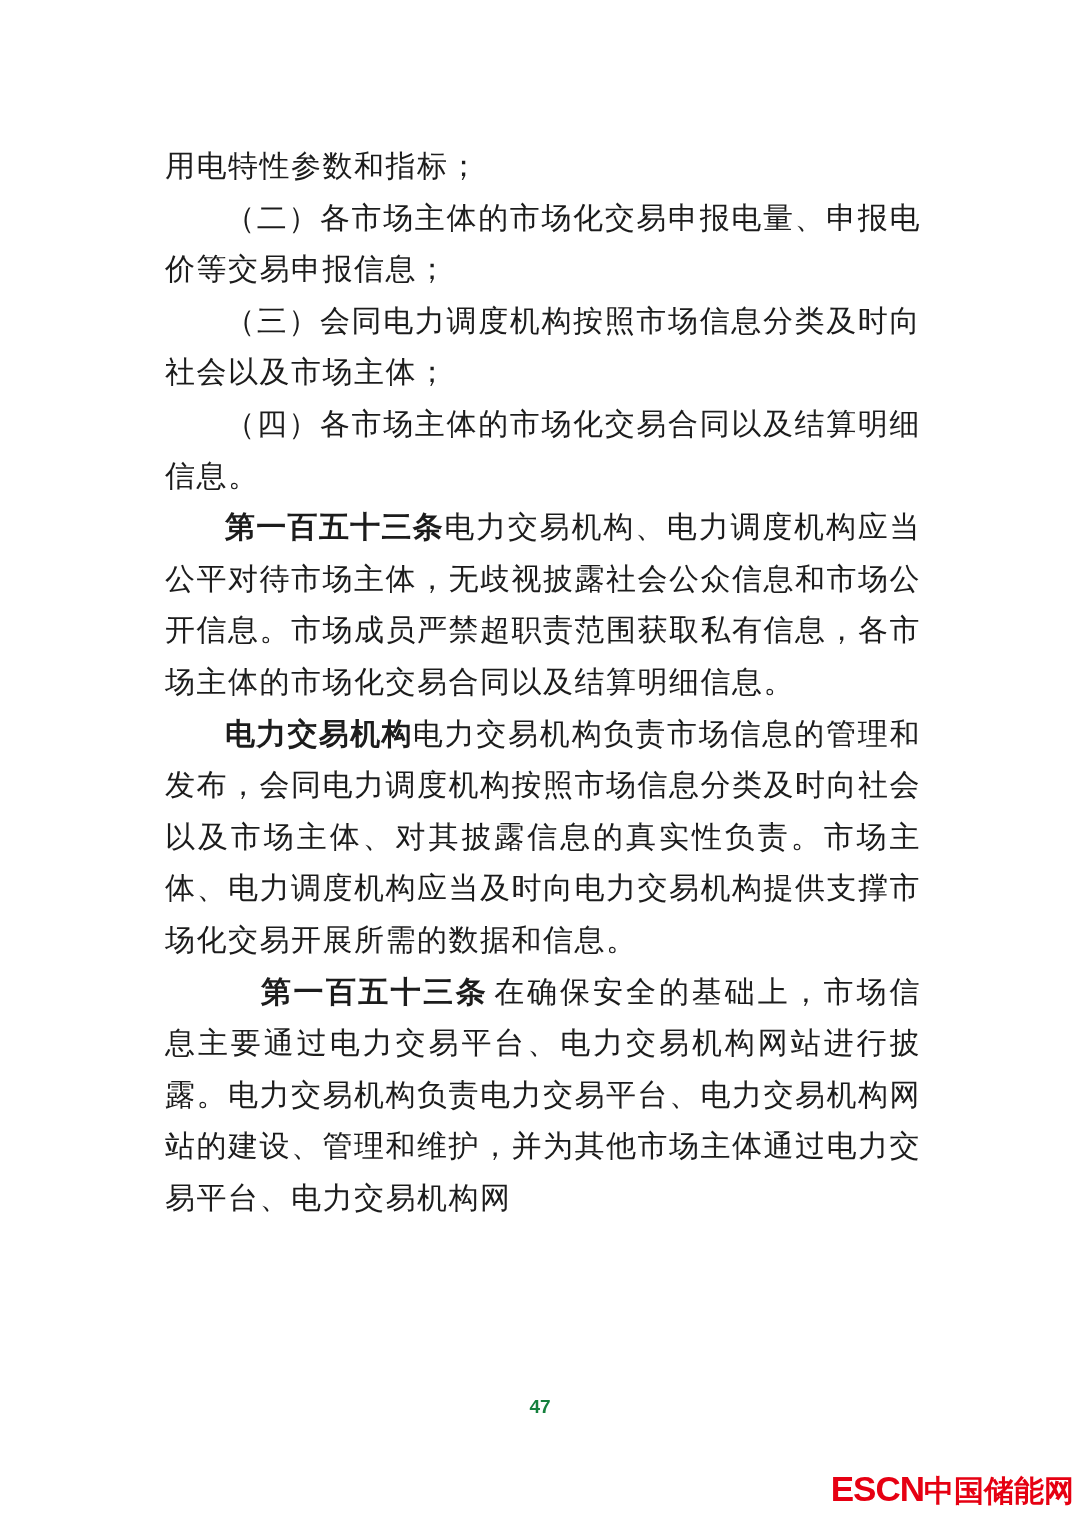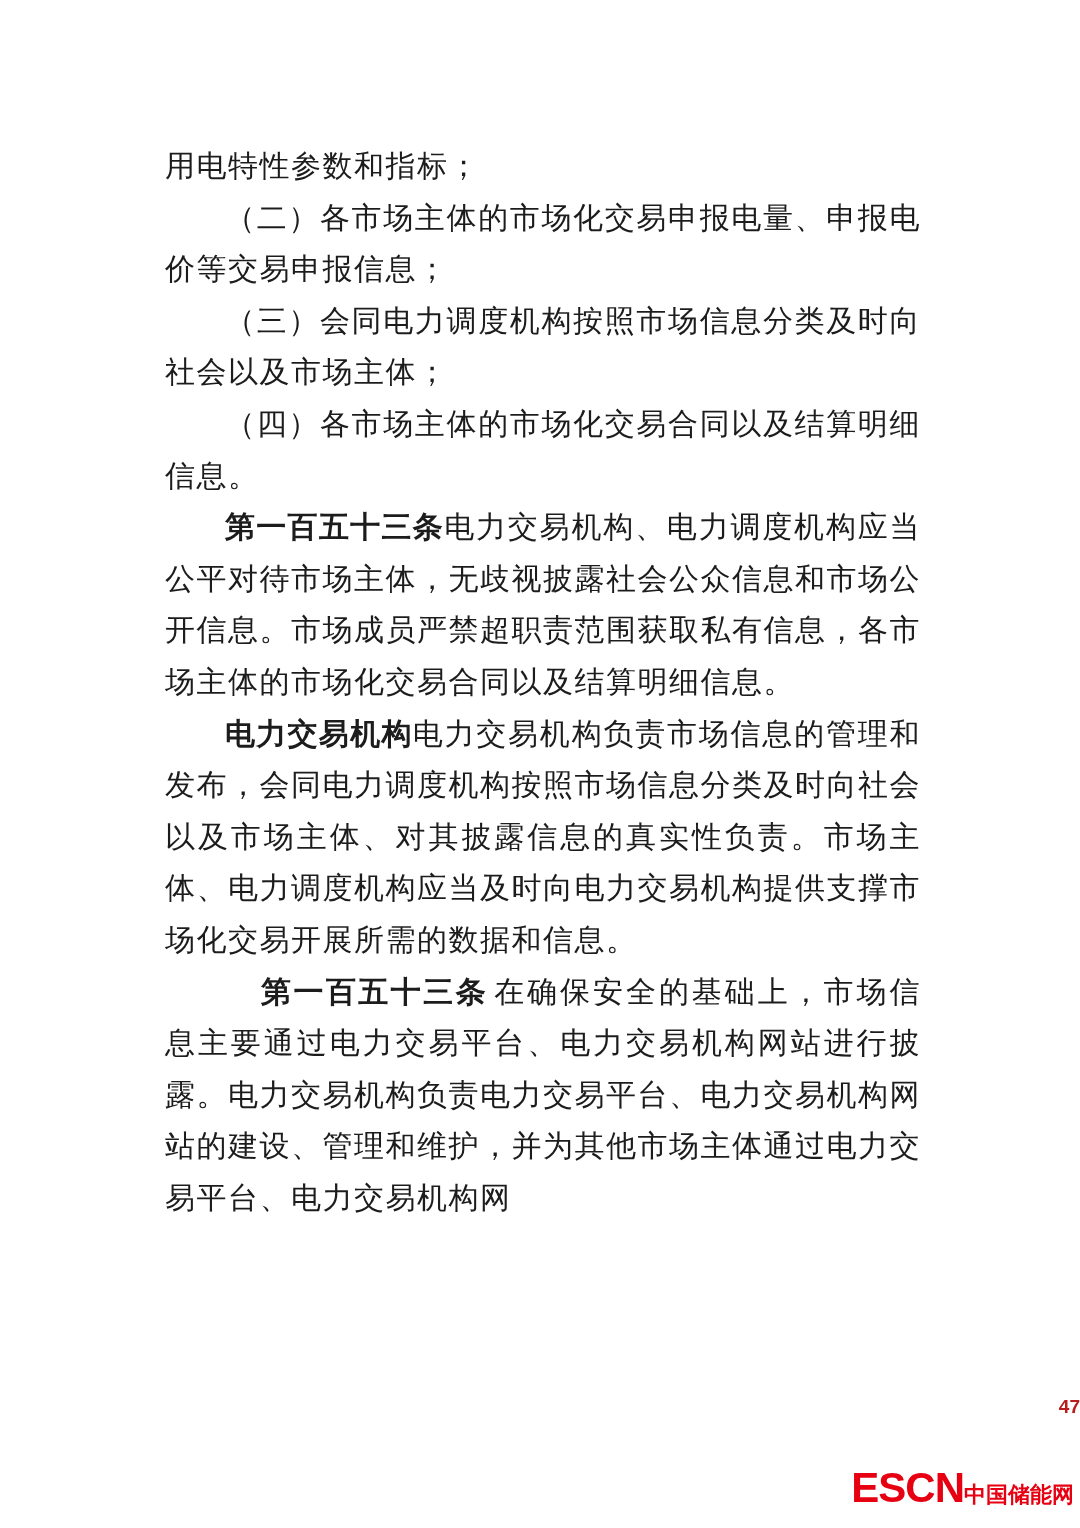--- a/index.html
+++ b/index.html
@@ -37,43 +37,43 @@
     font-weight: 900;
     letter-spacing: 1px;
   }
   .gap-wide  { margin-right: 1.0em; }
   .gap-small { margin-right: 0.2em; margin-left: 36px; }
   .page-number {
     position: absolute;
     top: 1396px;
     left: 0;
     width: 100%;
-    text-align: right;
+    text-align: center;
     font-family: "Liberation Sans", "DejaVu Sans", sans-serif;
     font-weight: 700;
     font-size: 19px;
-    color: #b91c1c;
+    color: #15803d;
   }
   .brand {
     position: absolute;
     right: 6px;
     bottom: 16px;
     display: flex;
     align-items: baseline;
     white-space: nowrap;
     font-family: "Liberation Sans", "DejaVu Sans", sans-serif;
     font-weight: 800;
     color: #e60012;
   }
   .brand .latin {
-    font-size: 42px;
+    font-size: 35px;
     letter-spacing: -1px;
   }
   .brand .cjk {
-    font-size: 22px;
+    font-size: 30px;
     letter-spacing: 0px;
   }
 </style>
 </head>
 <body>
 
 <div class="page">
 
   <div class="content">
 

